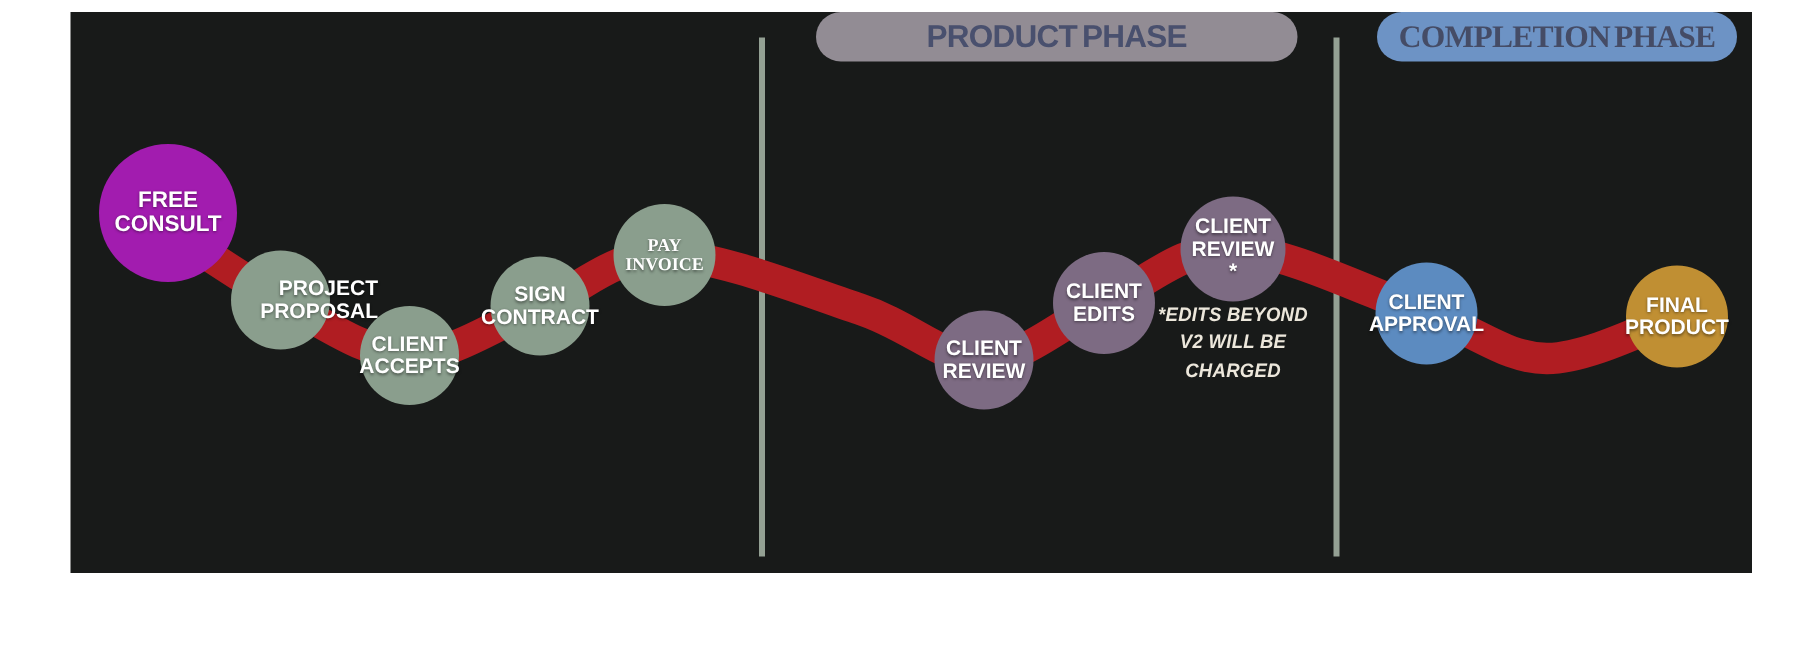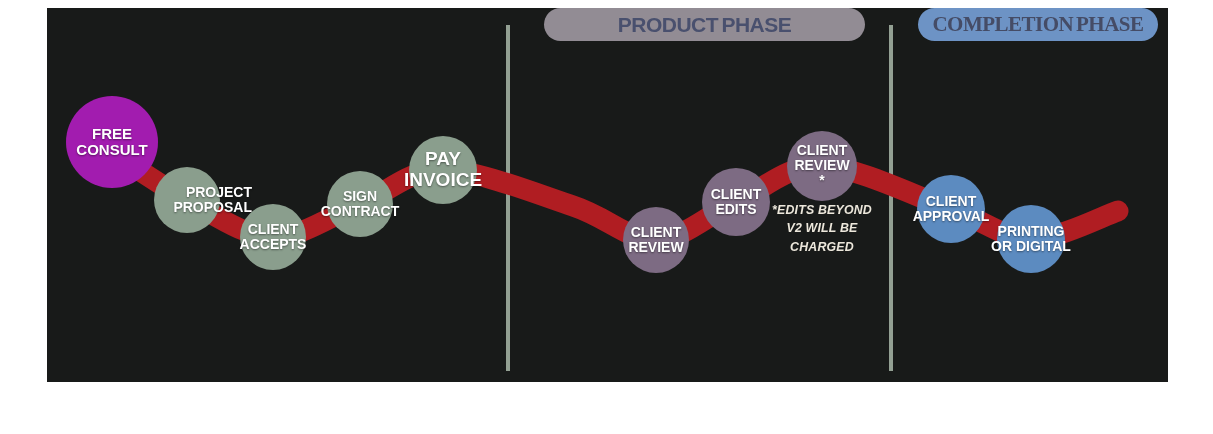--- a/index.html
+++ b/index.html
@@ -54,43 +54,43 @@
       </div>
       <div class="node" style="left: 240px; top: 204px; width: 66px; height: 66px; background: rgb(138, 158, 141);">
         <div class="node-label" style="font-size: 14px;">CLIENT
 ACCEPTS</div>
       </div>
       <div class="node" style="left: 327px; top: 171px; width: 66px; height: 66px; background: rgb(138, 158, 141);">
         <div class="node-label" style="font-size: 14px;">SIGN
 CONTRACT</div>
       </div>
       <div class="node" style="left: 409px; top: 136px; width: 68px; height: 68px; background: rgb(138, 158, 141);">
-        <div class="node-label" style="font-size: 19px;">PAY
+        <div class="node-label" style="font-size: 12px; font-family: Liberation Serif, serif;">PAY
 INVOICE</div>
       </div>
       <div class="node" style="left: 623px; top: 207px; width: 66px; height: 66px; background: rgb(125, 107, 131);">
         <div class="node-label" style="font-size: 14px;">CLIENT
 REVIEW</div>
       </div>
       <div class="node" style="left: 702px; top: 168px; width: 68px; height: 68px; background: rgb(125, 107, 131);">
         <div class="node-label" style="font-size: 14px;">CLIENT
 EDITS</div>
       </div>
       <div class="node" style="left: 787px; top: 131px; width: 70px; height: 70px; background: rgb(125, 107, 131);">
         <div class="node-label" style="font-size: 14px;">CLIENT
 REVIEW
 *</div>
       </div>
       <div class="node" style="left: 917px; top: 175px; width: 68px; height: 68px; background: rgb(92, 139, 192);">
         <div class="node-label" style="font-size: 14px;">CLIENT
 APPROVAL</div>
       </div>
-      <div class="node" style="left: 997px; top: 205px; width: 68px; height: 68px; background: rgb(92, 139, 192);">
-        <div class="node-label" style="font-size: 14px;">PRINTING
-OR DIGITAL</div>
+      <div class="node" style="left: 1084px; top: 177px; width: 68px; height: 68px; background: rgb(192, 143, 51);">
+        <div class="node-label" style="font-size: 14px;">FINAL
+PRODUCT</div>
       </div>
     </div>
 
   <div class="pill" style="left: 544px; top: 8px; width: 321px; height: 33px; background: rgb(146, 140, 148); color: rgb(73, 80, 110);">PRODUCT PHASE</div>
   <div class="pill" style="left: 918px; top: 8px; width: 240px; height: 33px; background: rgb(109, 147, 197); color: rgb(69, 76, 102); font-family: Liberation Serif, serif;">COMPLETION PHASE</div>
 
   <div class="note" style="left: 742px; top: 201px; width: 160px; color: rgb(236, 231, 219);">*EDITS BEYOND
 V2 WILL BE
 CHARGED</div>
 

